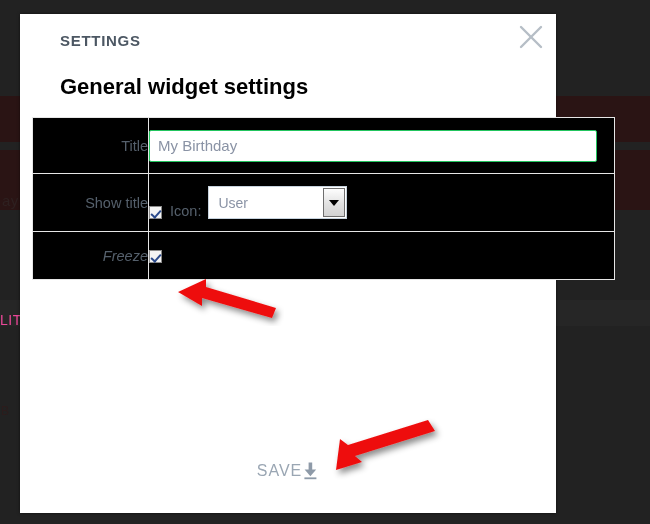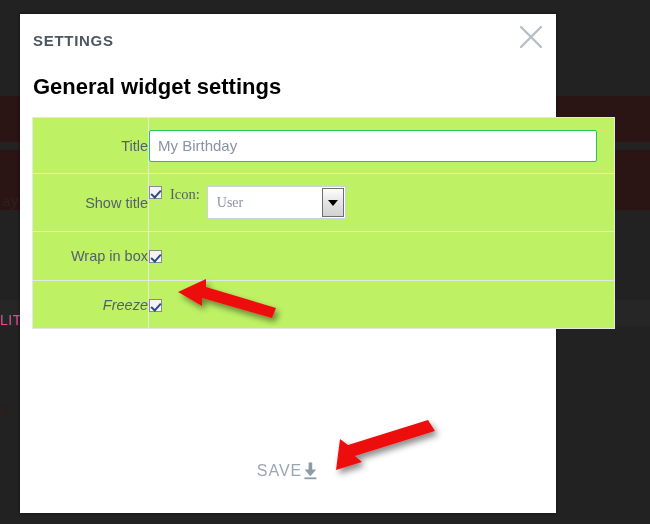--- a/index.html
+++ b/index.html
@@ -43,20 +43,21 @@
   
   #settings-dialog {
     position: absolute;
     left: 20px;
     top: 14px;
     width: 536px;
     height: 499px;
     background: #ffffff;
     box-shadow: 0 0 3px rgba(0,0,0,.55);
     box-sizing: border-box;
+    padding-left: 27px;
   }
 
   #dialog-header {
     position: relative;
     height: 62px;
   }
   #settings-eyebrow {
     position: absolute;
     left: 13px;
     top: 18px;
@@ -93,21 +94,21 @@
     left: 12px;
     top: 103px;
     width: 583px;
     border-collapse: collapse;
     table-layout: fixed;
   }
   #settings-table td {
     border: 1px solid #e6e6e6;
     padding: 0;
     vertical-align: middle;
-    background: #bef264;
+    background: #000000;
   }
   td.label-cell {
     width: 115px;
     text-align: right;
     padding-right: 12px;
     font-size: 14.5px;
     color: #55606c;
     height: 54px;
   }
   td.field-cell {
@@ -153,21 +154,21 @@
     left: 3px;
     top: 1px;
     width: 4px;
     height: 8px;
     border: solid #2b4a8b;
     border-width: 0 2px 2px 0;
     transform: rotate(42deg);
   }
   .cb.unchecked { background: #ebebeb; border-color: #9a9a9a; }
 
-  .inline-row { display: flex; align-items: flex-start; font-family: Liberation Serif, serif; }
+  .inline-row { display: flex; align-items: flex-end; }
   #icon-label {
     margin: 0 7px 0 8px;
     font-size: 14.5px;
     color: #55606c;
   }
 
   
   #icon-select-wrap {
     position: relative;
     width: 139px;
@@ -282,26 +283,20 @@
             <div id="icon-select-wrap">
               <span id="icon-select-value">User</span>
               <span id="icon-select-button">
                 <span class="caret-down"></span>
               </span>
             </div>
           </div>
         </td>
       </tr>
 
-      <tr class="row-wrap">
-        <td class="label-cell">Wrap in box</td>
-        <td class="field-cell">
-          <span class="cb checked"></span>
-        </td>
-      </tr>
 
       <tr class="row-freeze">
         <td class="label-cell">Freeze</td>
         <td class="field-cell">
           <span class="cb checked"></span>
         </td>
       </tr>
 
     </tbody>
   </table>

